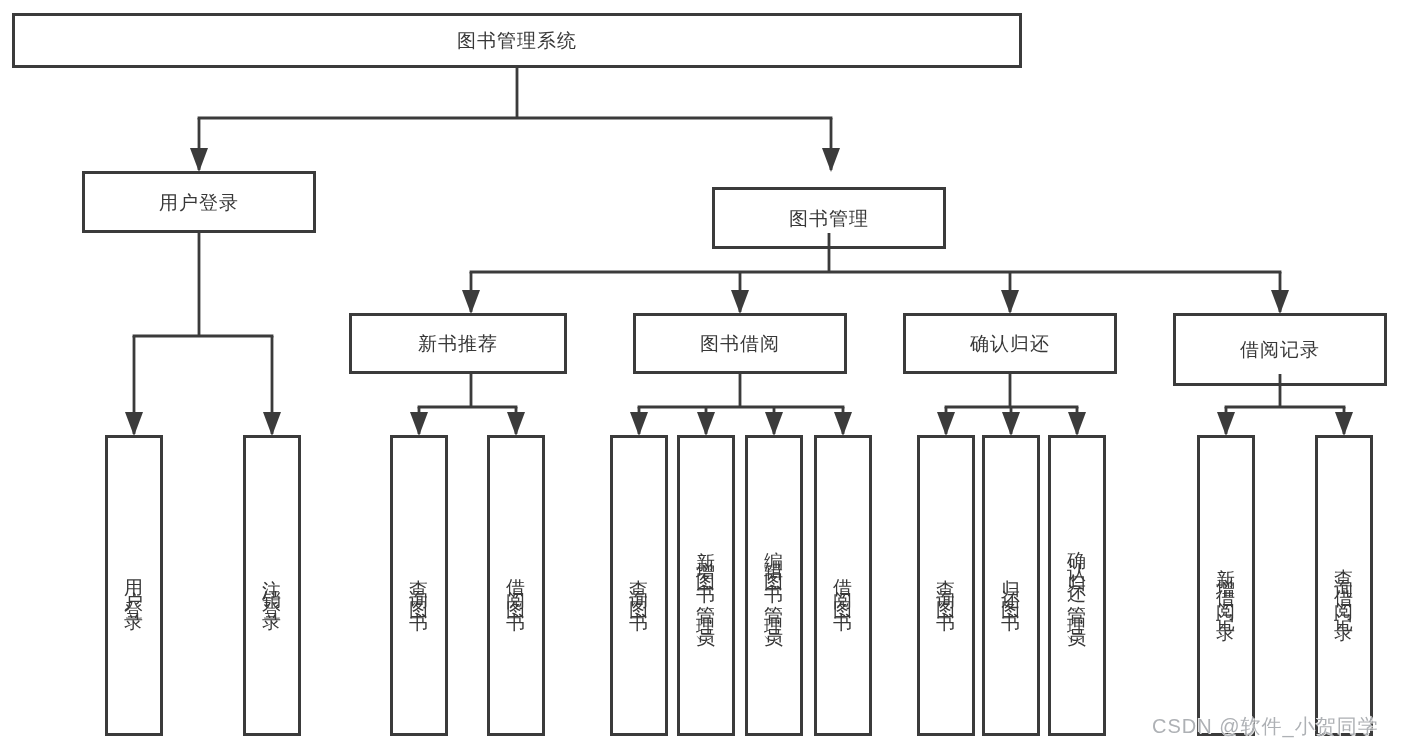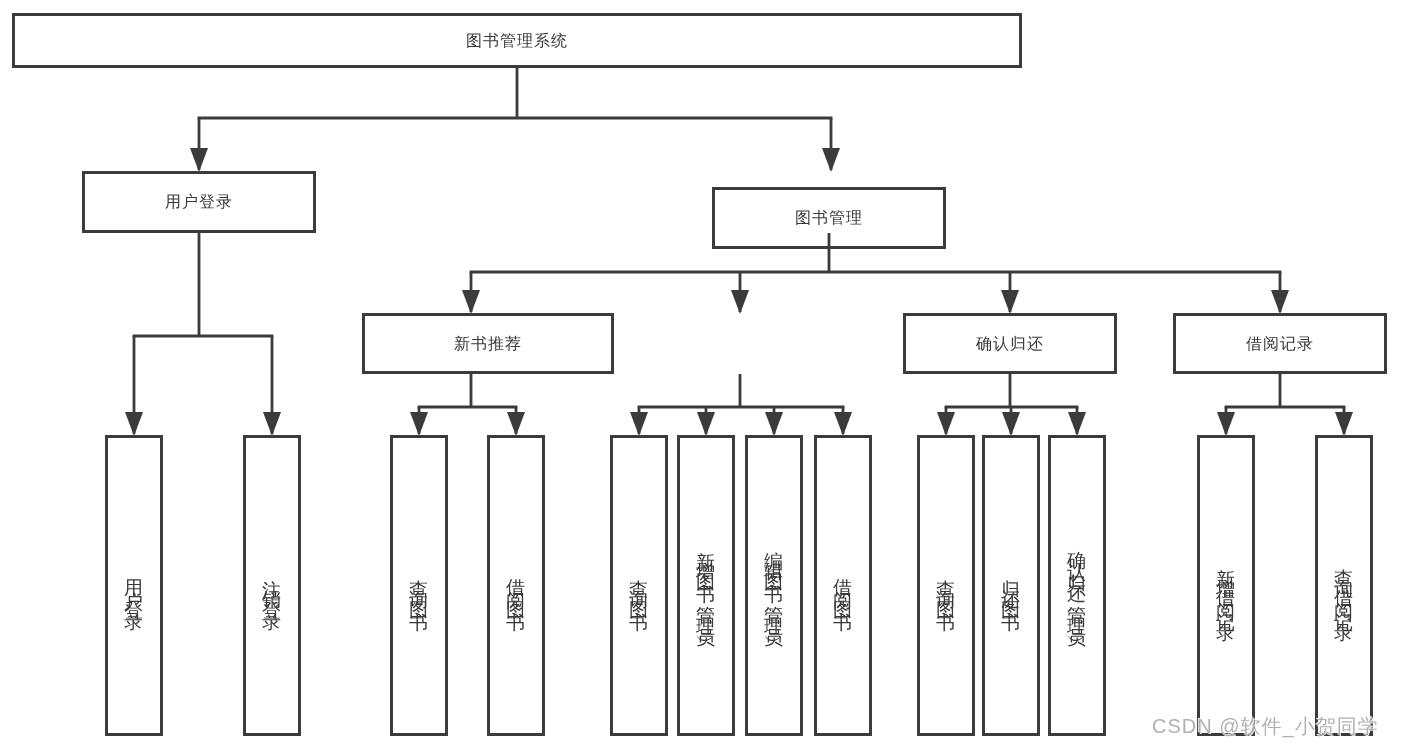--- a/index.html
+++ b/index.html
@@ -4,21 +4,21 @@
 <style>
   html,body{margin:0;padding:0;background:#ffffff;}
   #canvas{
     position:relative;width:1405px;height:747px;background:#ffffff;
     font-family:"Liberation Sans",sans-serif;overflow:hidden;
   }
   .box{
     position:absolute;box-sizing:border-box;border:3px solid #3b3b3b;background:#ffffff;
     display:flex;align-items:center;justify-content:center;color:#383838;z-index:2;
   }
-  .box.h span{font-size:16px;letter-spacing:1px;line-height:1;white-space:nowrap;}
+  .box.h span{font-size:19px;letter-spacing:1px;line-height:1;white-space:nowrap;}
   .box.v .vtext{
     writing-mode:vertical-rl;font-size:19px;letter-spacing:11px;line-height:1;
   }
   #edges{position:absolute;left:0;top:0;z-index:3;pointer-events:none;}
   #watermark{
     position:absolute;left:1152px;top:713px;z-index:4;font-size:20px;color:#aeb1b5;
     letter-spacing:1px;white-space:nowrap;
     text-shadow:1px 1px 0 rgba(255,255,255,.85),-1px -1px 0 rgba(255,255,255,.85);
   }
 </style>
@@ -74,27 +74,30 @@
     <span>图书管理系统</span>
   </div>
 
   <div class="box h" style="left:82px;top:171px;width:234px;height:62px">
     <span>用户登录</span>
   </div>
   <div class="box h" style="left:712px;top:187px;width:234px;height:62px">
     <span>图书管理</span>
   </div>
 
-  <div class="box h" style="left:362px;top:313px;width:252px;height:61px">
+  <div class="box h" style="left:349px;top:313px;width:218px;height:61px">
     <span>新书推荐</span>
+  </div>
+  <div class="box h" style="left:633px;top:313px;width:214px;height:61px">
+    <span>图书借阅</span>
   </div>
   <div class="box h" style="left:903px;top:313px;width:214px;height:61px">
     <span>确认归还</span>
   </div>
-  <div class="box h" style="left:1173px;top:313px;width:214px;height:61px">
+  <div class="box h" style="left:1173px;top:313px;width:214px;height:73px">
     <span>借阅记录</span>
   </div>
 
   <div class="box v" style="left:105px;top:435px;width:58px;height:301px">
     <span class="vtext">用户登录</span>
   </div>
   <div class="box v" style="left:243px;top:435px;width:58px;height:301px">
     <span class="vtext">注销登录</span>
   </div>
 

